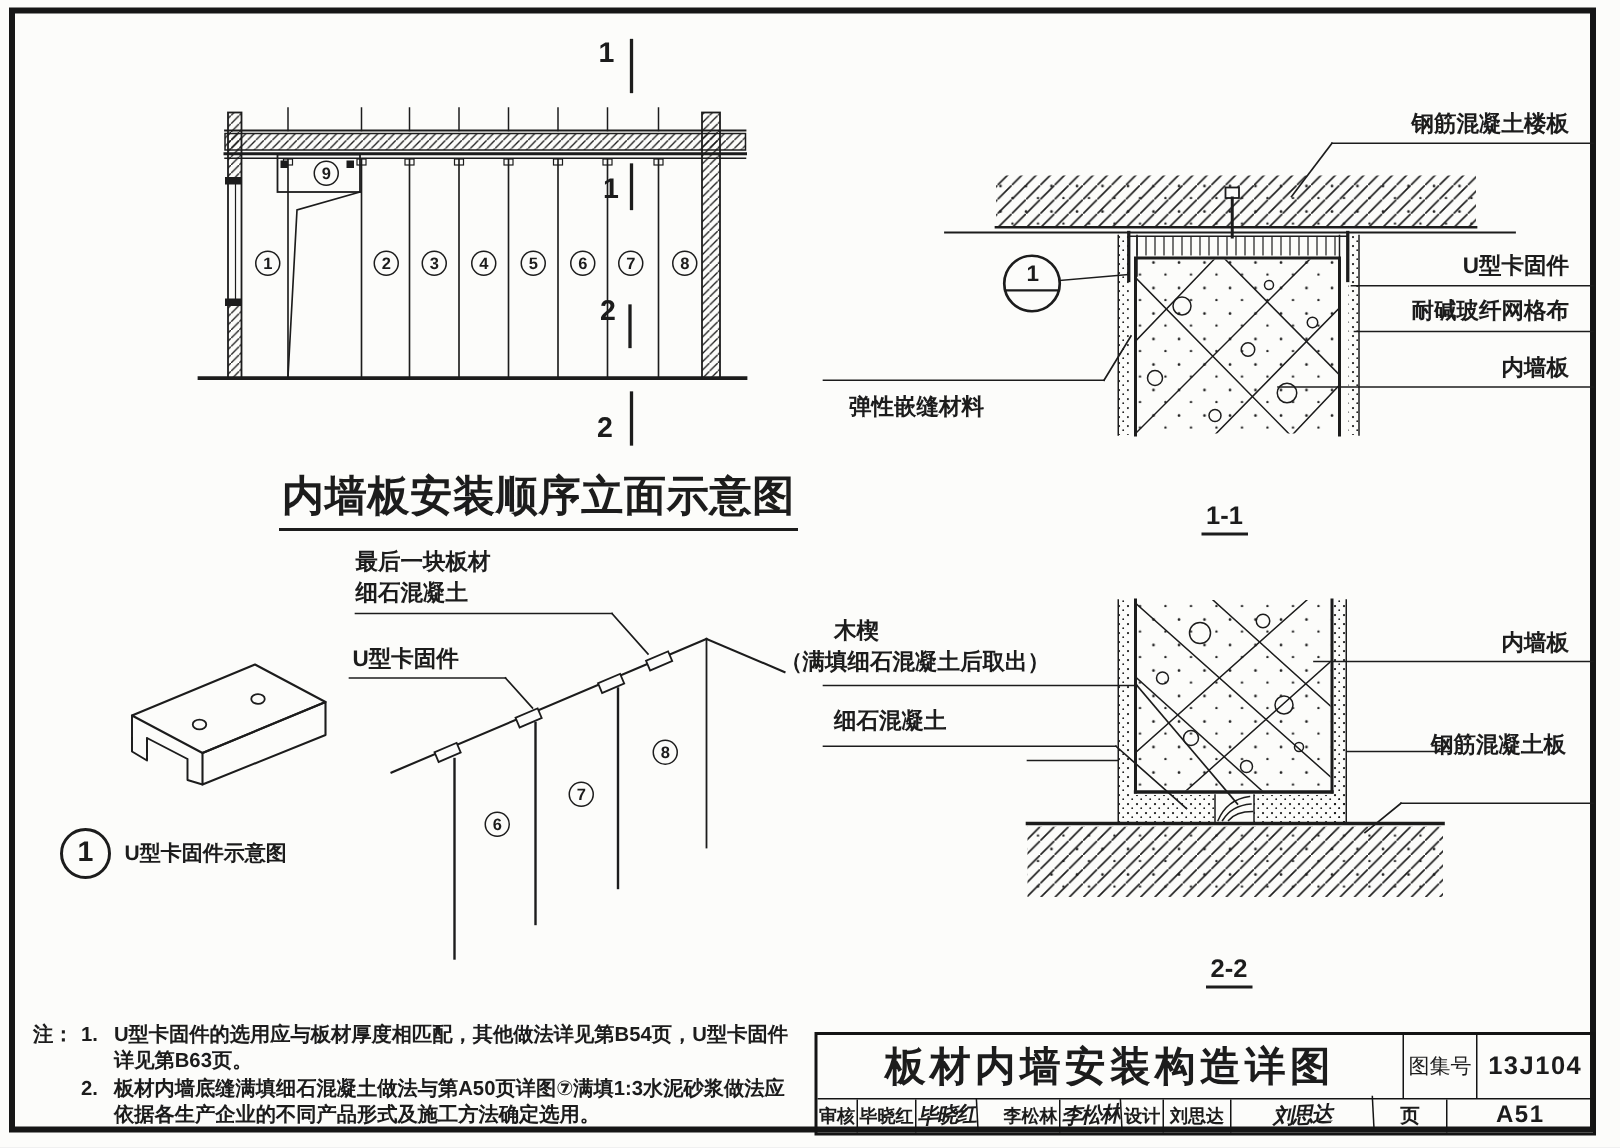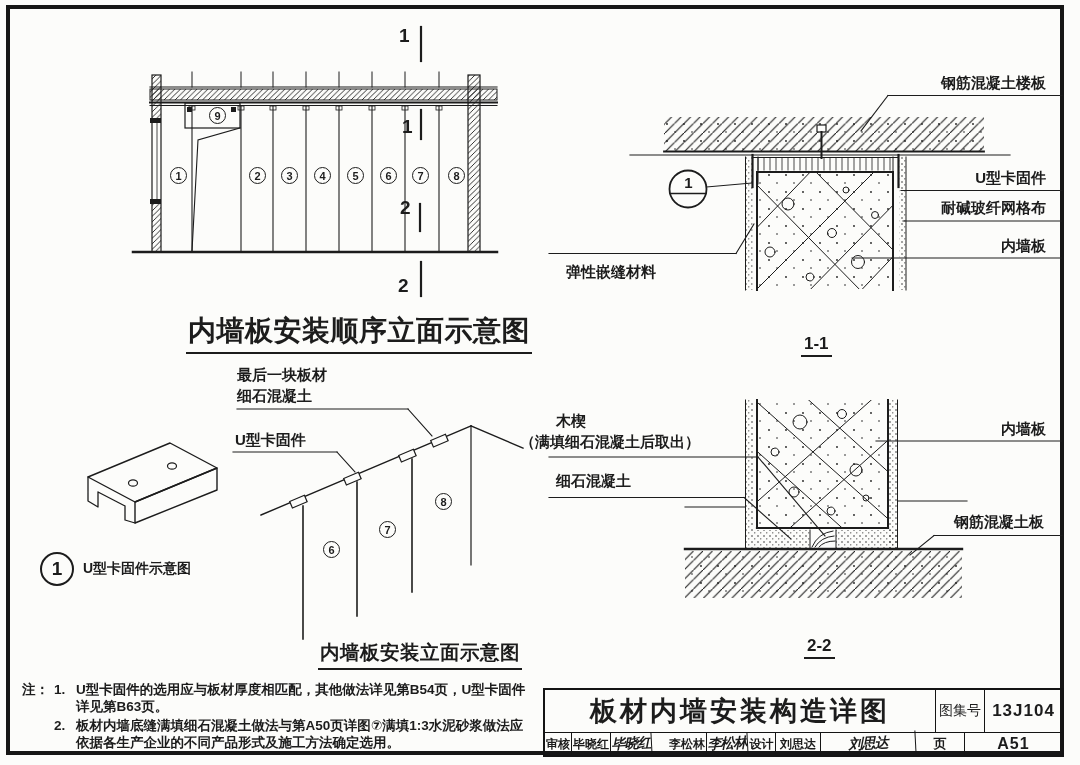--- a/index.html
+++ b/index.html
@@ -294,27 +294,26 @@
 
   <span class="circ-big" style="left:40px;top:552px;">1</span>
   <div class="lbl" style="left:83px;top:557px;font-size:14px;line-height:22px;">U型卡固件示意图</div>
 
   <div class="lbl" style="left:237px;top:366px;">最后一块板材</div>
   <div class="lbl" style="left:237px;top:387px;">细石混凝土</div>
   <div class="lbl" style="left:235px;top:431px;">U型卡固件</div>
   <span class="circ" style="left:323px;top:541px;">6</span>
   <span class="circ" style="left:379px;top:521px;">7</span>
   <span class="circ" style="left:435px;top:493px;">8</span>
-  <div class="btitle" style="left:318px;top:639px;font-size:19.5px;">内墙板安装立面示意图</div>
 
   <div class="lbl" style="left:556px;top:412px;">木楔</div>
   <div class="lbl" style="left:520px;top:433px;">（满填细石混凝土后取出）</div>
   <div class="lbl" style="left:556px;top:472px;">细石混凝土</div>
   <div class="lbl" style="right:34px;top:420px;">内墙板</div>
-  <div class="lbl" style="right:36px;top:513px;">钢筋混凝土板</div>
+  <div class="lbl" style="right:36px;top:488px;">钢筋混凝土板</div>
   <div class="dtitle" style="left:804px;top:636px;">2-2</div>
 
   <div class="notes">
     <div class="nrow">
       <span class="nprefix">注：</span>
       <span class="nnum">1.</span>
       <span class="ntext">U型卡固件的选用应与板材厚度相匹配，其他做法详见第B54页，U型卡固件</span>
     </div>
     <div class="nrow">
       <span class="nind"></span>

